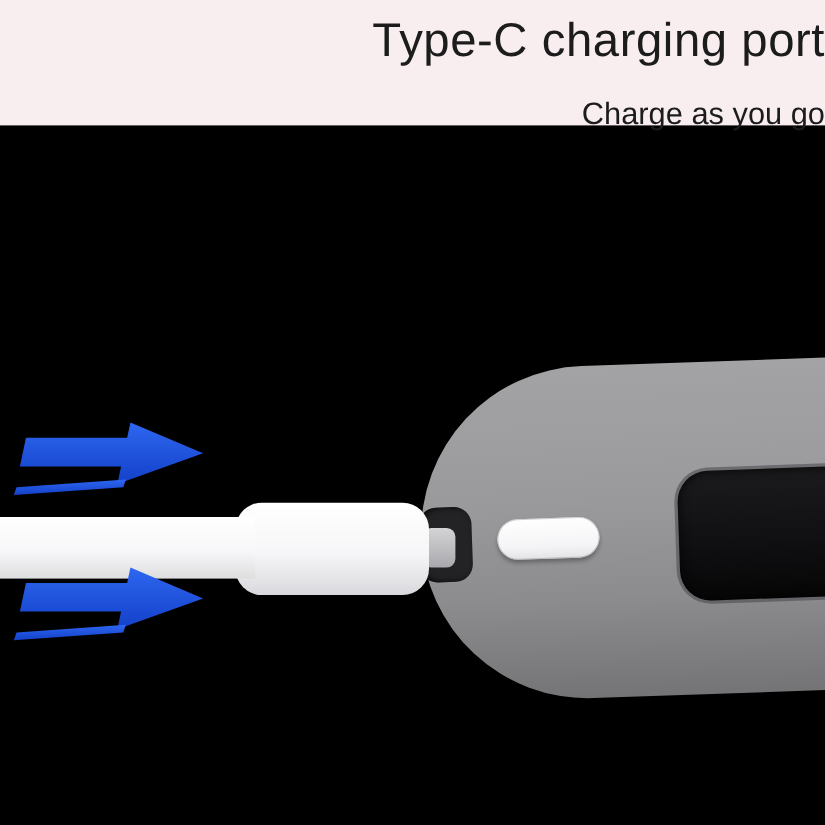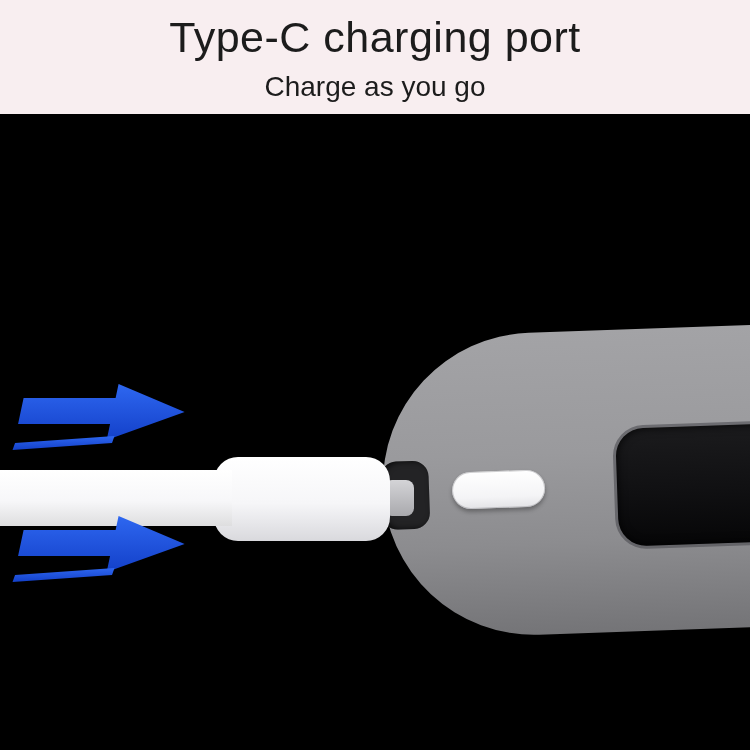--- a/index.html
+++ b/index.html
@@ -12,31 +12,31 @@
     font-family: "Liberation Sans", sans-serif;
   }
 
   
   .header {
     position: absolute;
     top: 0; left: 0;
     width: 100%;
     height: 114px;
     background: #f8eef0;
-    text-align: center;
+    text-align: right;
   }
   .title {
     padding-top: 13px;
     font-size: 43px;
     font-weight: 400;
     color: #1c1c1c;
     letter-spacing: 0.5px;
   }
   .subtitle {
-    margin-top: 9px;
+    margin-top: 26px;
     font-size: 28px;
     font-weight: 400;
     color: #1c1c1c;
   }
 
   
   .scene { position: absolute; inset: 0; }
 
   
   .device {

